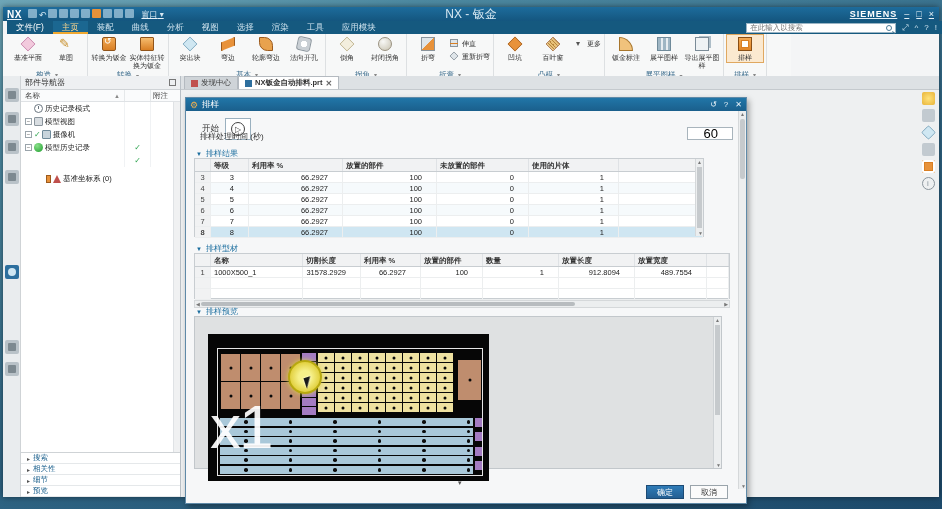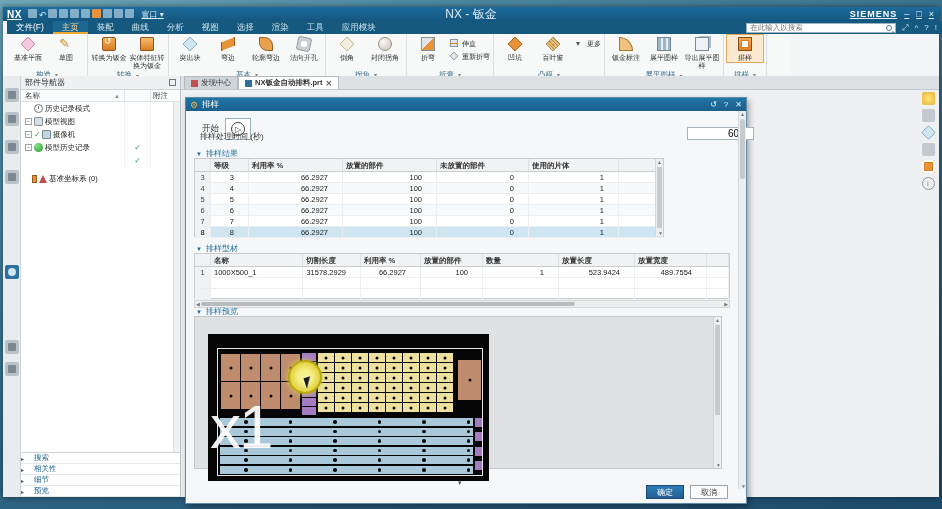--- a/index.html
+++ b/index.html
@@ -95,21 +95,21 @@
   .ti-clock{border:1px solid #6b7680;border-radius:50%;position:relative;}
   .ti-clock:after{content:"";position:absolute;left:3px;top:1px;width:1px;height:3px;background:#6b7680;}
   .ti-model-views{background:#d8dde1;border:1px solid #8a949c;}
   .ti-camera{background:#c8d4dc;border:1px solid #6f8a9a;}
   .ti-green-ball{background:radial-gradient(circle at 35% 30%,#8ae08a,#1f9e2f);border-radius:50%;}
   .ti-csys{width:0;height:0;border-left:4px solid transparent;border-right:4px solid transparent;border-bottom:8px solid #c0504d;background:none;border-radius:0;}
   .badge{width:5px;height:8px;background:#e8923a;border:1px solid #9c5a1d;margin-right:2px;flex:none;}
   .pre-chk{color:#2ea44f;font-size:8px;margin-right:1px;}
   .nav-scroll{position:absolute;right:0;top:0;bottom:0;width:7px;background:#f0f1f2;border-left:1px solid #dfe2e5;}
   .nav-secs{border-top:1px solid #cfd3d6;}
-  .nav-sec{height:11px;display:flex;align-items:center;border-bottom:1px solid #e5e8ea;font-size:7.5px;color:#1a5f8c;gap:10px;}
+  .nav-sec{height:11px;display:flex;align-items:center;border-bottom:1px solid #e5e8ea;font-size:7.5px;color:#1a5f8c;padding-left:6px;gap:3px;}
   .nav-sec .arr{color:#555;font-size:6px;}
   
   .canvas{position:absolute;left:178px;top:69px;width:758px;height:421px;background:#eef0f1;}
   .doc-tabs{position:absolute;left:0;top:0;right:0;height:14px;background:#dde1e4;border-bottom:1px solid #c4c9cd;display:flex;align-items:flex-end;padding-left:3px;}
   .dtab{height:13px;display:flex;align-items:center;gap:3px;padding:0 6px;font-size:7.5px;color:#333;background:#cfd4d8;border:1px solid #b4bac0;border-bottom:none;}
   .dtab.active{background:#fff;font-weight:bold;}
   .dtab .di{width:7px;height:7px;background:#c0504d;flex:none;}
   .dtab.active .di{background:#2d6f9e;}
   .dtab .dx{color:#666;font-size:8px;}
   .right-strip{position:absolute;right:2px;top:16px;width:18px;display:flex;flex-direction:column;gap:4px;align-items:center;}
@@ -122,21 +122,21 @@
   .dialog{position:absolute;left:4px;top:21px;width:562px;height:407px;background:#f6f7f8;border:1px solid #5f8aa8;box-shadow:2px 3px 6px rgba(0,0,0,.35);}
   .dlg-head{height:13px;background:linear-gradient(#2176a8,#1a5f8c);display:flex;align-items:center;color:#fff;font-size:8.5px;padding:0 4px;gap:4px;}
   .dlg-gear{color:#f0b050;font-size:9px;}
   .dlg-ctl{margin-left:auto;display:flex;gap:7px;font-size:8px;color:#e8f2f8;}
   .dlg-scroll{position:absolute;right:0;top:13px;bottom:14px;width:8px;background:#eceeef;border-left:1px solid #d5d8da;font-size:5px;color:#777;text-align:center;}
   .dlg-scroll .thumb{position:absolute;left:1px;right:1px;top:8px;height:60px;background:#c6cacd;border-radius:2px;}
   .start-row{position:absolute;left:16px;top:20px;display:flex;align-items:center;gap:6px;font-size:8.5px;color:#333;}
   .play-btn{width:26px;height:22px;border:1px solid #9ab0bf;background:#fff;display:flex;align-items:center;justify-content:center;}
   .play-circle{width:14px;height:14px;border:1px solid #444;border-radius:50%;text-align:center;line-height:13px;font-size:8px;color:#444;}
   .time-label{position:absolute;left:14px;top:33px;font-size:8px;color:#333;}
-  .time-input{position:absolute;left:501px;top:29px;width:67px;height:13px;border:1px solid #a8b4bc;background:#fff;font-size:10px;text-align:right;padding-right:14px;font-family:inherit;}
+  .time-input{position:absolute;left:501px;top:29px;width:46px;height:13px;border:1px solid #a8b4bc;background:#fff;font-size:13px;text-align:right;padding-right:14px;font-family:inherit;}
   .sec-head{position:absolute;left:10px;display:flex;align-items:center;gap:4px;font-size:8px;color:#1a6d9e;}
   .sec-head .tri{font-size:6px;color:#1a6d9e;}
   .tbl{position:absolute;background:#fff;border:1px solid #c8cdd1;font-size:7.5px;}
   .trow{display:grid;height:11px;line-height:11px;border-bottom:1px solid #eceeef;}
   .trow.head{height:13px;line-height:13px;background:#f1f2f3;border-bottom:1px solid #c8cdd1;font-weight:bold;color:#333;}
   .trow.sel{background:#cfe6f2;}
   .trow.even{background:#f6fafc;}
   .trow.sel.even{background:#cfe6f2;}
   .tc{padding:0 3px;border-right:1px solid #eceeef;overflow:hidden;white-space:nowrap;}
   .trow.head .tc{border-right:1px solid #dfe2e5;}
@@ -433,21 +433,21 @@
         <div class="tree-row">
           <span class="tr-main" style="padding-left: 2px;">
             <span class="exp">−</span>
             <span class="ti ti-green-ball"></span>
             <span>模型历史记录</span>
           </span>
           <span class="tr-chk">✓</span>
           <span class="tr-com"></span>
         </div>
         <div class="tree-row">
-          <span class="tr-main" style=" margin-top: 36px;">
+          <span class="tr-main" style="padding-left: 14px; margin-top: 36px;">
             <span class="noexp"></span>
             <span class="badge"></span>
             <span class="ti ti-csys"></span>
             <span>基准坐标系 (0)</span>
           </span>
           <span class="tr-chk">✓</span>
           <span class="tr-com"></span>
         </div>
       </div>
     <div class="nav-secs" id="nav-secs">
@@ -508,21 +508,21 @@
           <span class="play-circle">▷</span>
         </span>
       </div>
       <div class="time-label">排样处理时间 (秒)</div>
       <input class="time-input" value="60" style="">
 
       <div class="sec-head" style="top:50px;">
         <span class="tri">▼</span>
         <span>排样结果</span>
       </div>
-      <div class="tbl" id="results-table" style="left:8px;top:60px;width:470px;height:79px;">
+      <div class="tbl" id="results-table" style="left:8px;top:60px;width:510px;height:79px;">
         <div class="tbl-vscroll">▲<span class="thumb"></span><span style="position:absolute;bottom:0;left:2px;">▼</span></div>
       <div class="trow head res-grid">
             <span class="tc gut"></span>
             <span class="tc">等级</span>
             <span class="tc">利用率 %</span>
             <span class="tc">放置的部件</span>
             <span class="tc">未放置的部件</span>
             <span class="tc">使用的片体</span>
             <span class="tc"></span>
           </div>
@@ -598,21 +598,21 @@
             <span class="tc">放置宽度</span>
             <span class="tc"></span>
           </div>
           <div class="trow prof-grid">
             <span class="tc gut">1</span>
             <span class="tc">1000X500_1</span>
             <span class="tc num">31578.2929</span>
             <span class="tc num">66.2927</span>
             <span class="tc num">100</span>
             <span class="tc num">1</span>
-            <span class="tc num">523.9424</span>
+            <span class="tc num">912.8094</span>
             <span class="tc num">489.7554</span>
             <span class="tc"></span>
           </div>
           <div class="trow prof-grid">
             <span class="tc gut"></span>
             <span class="tc"></span>
             <span class="tc"></span>
             <span class="tc"></span>
             <span class="tc"></span>
             <span class="tc"></span>

